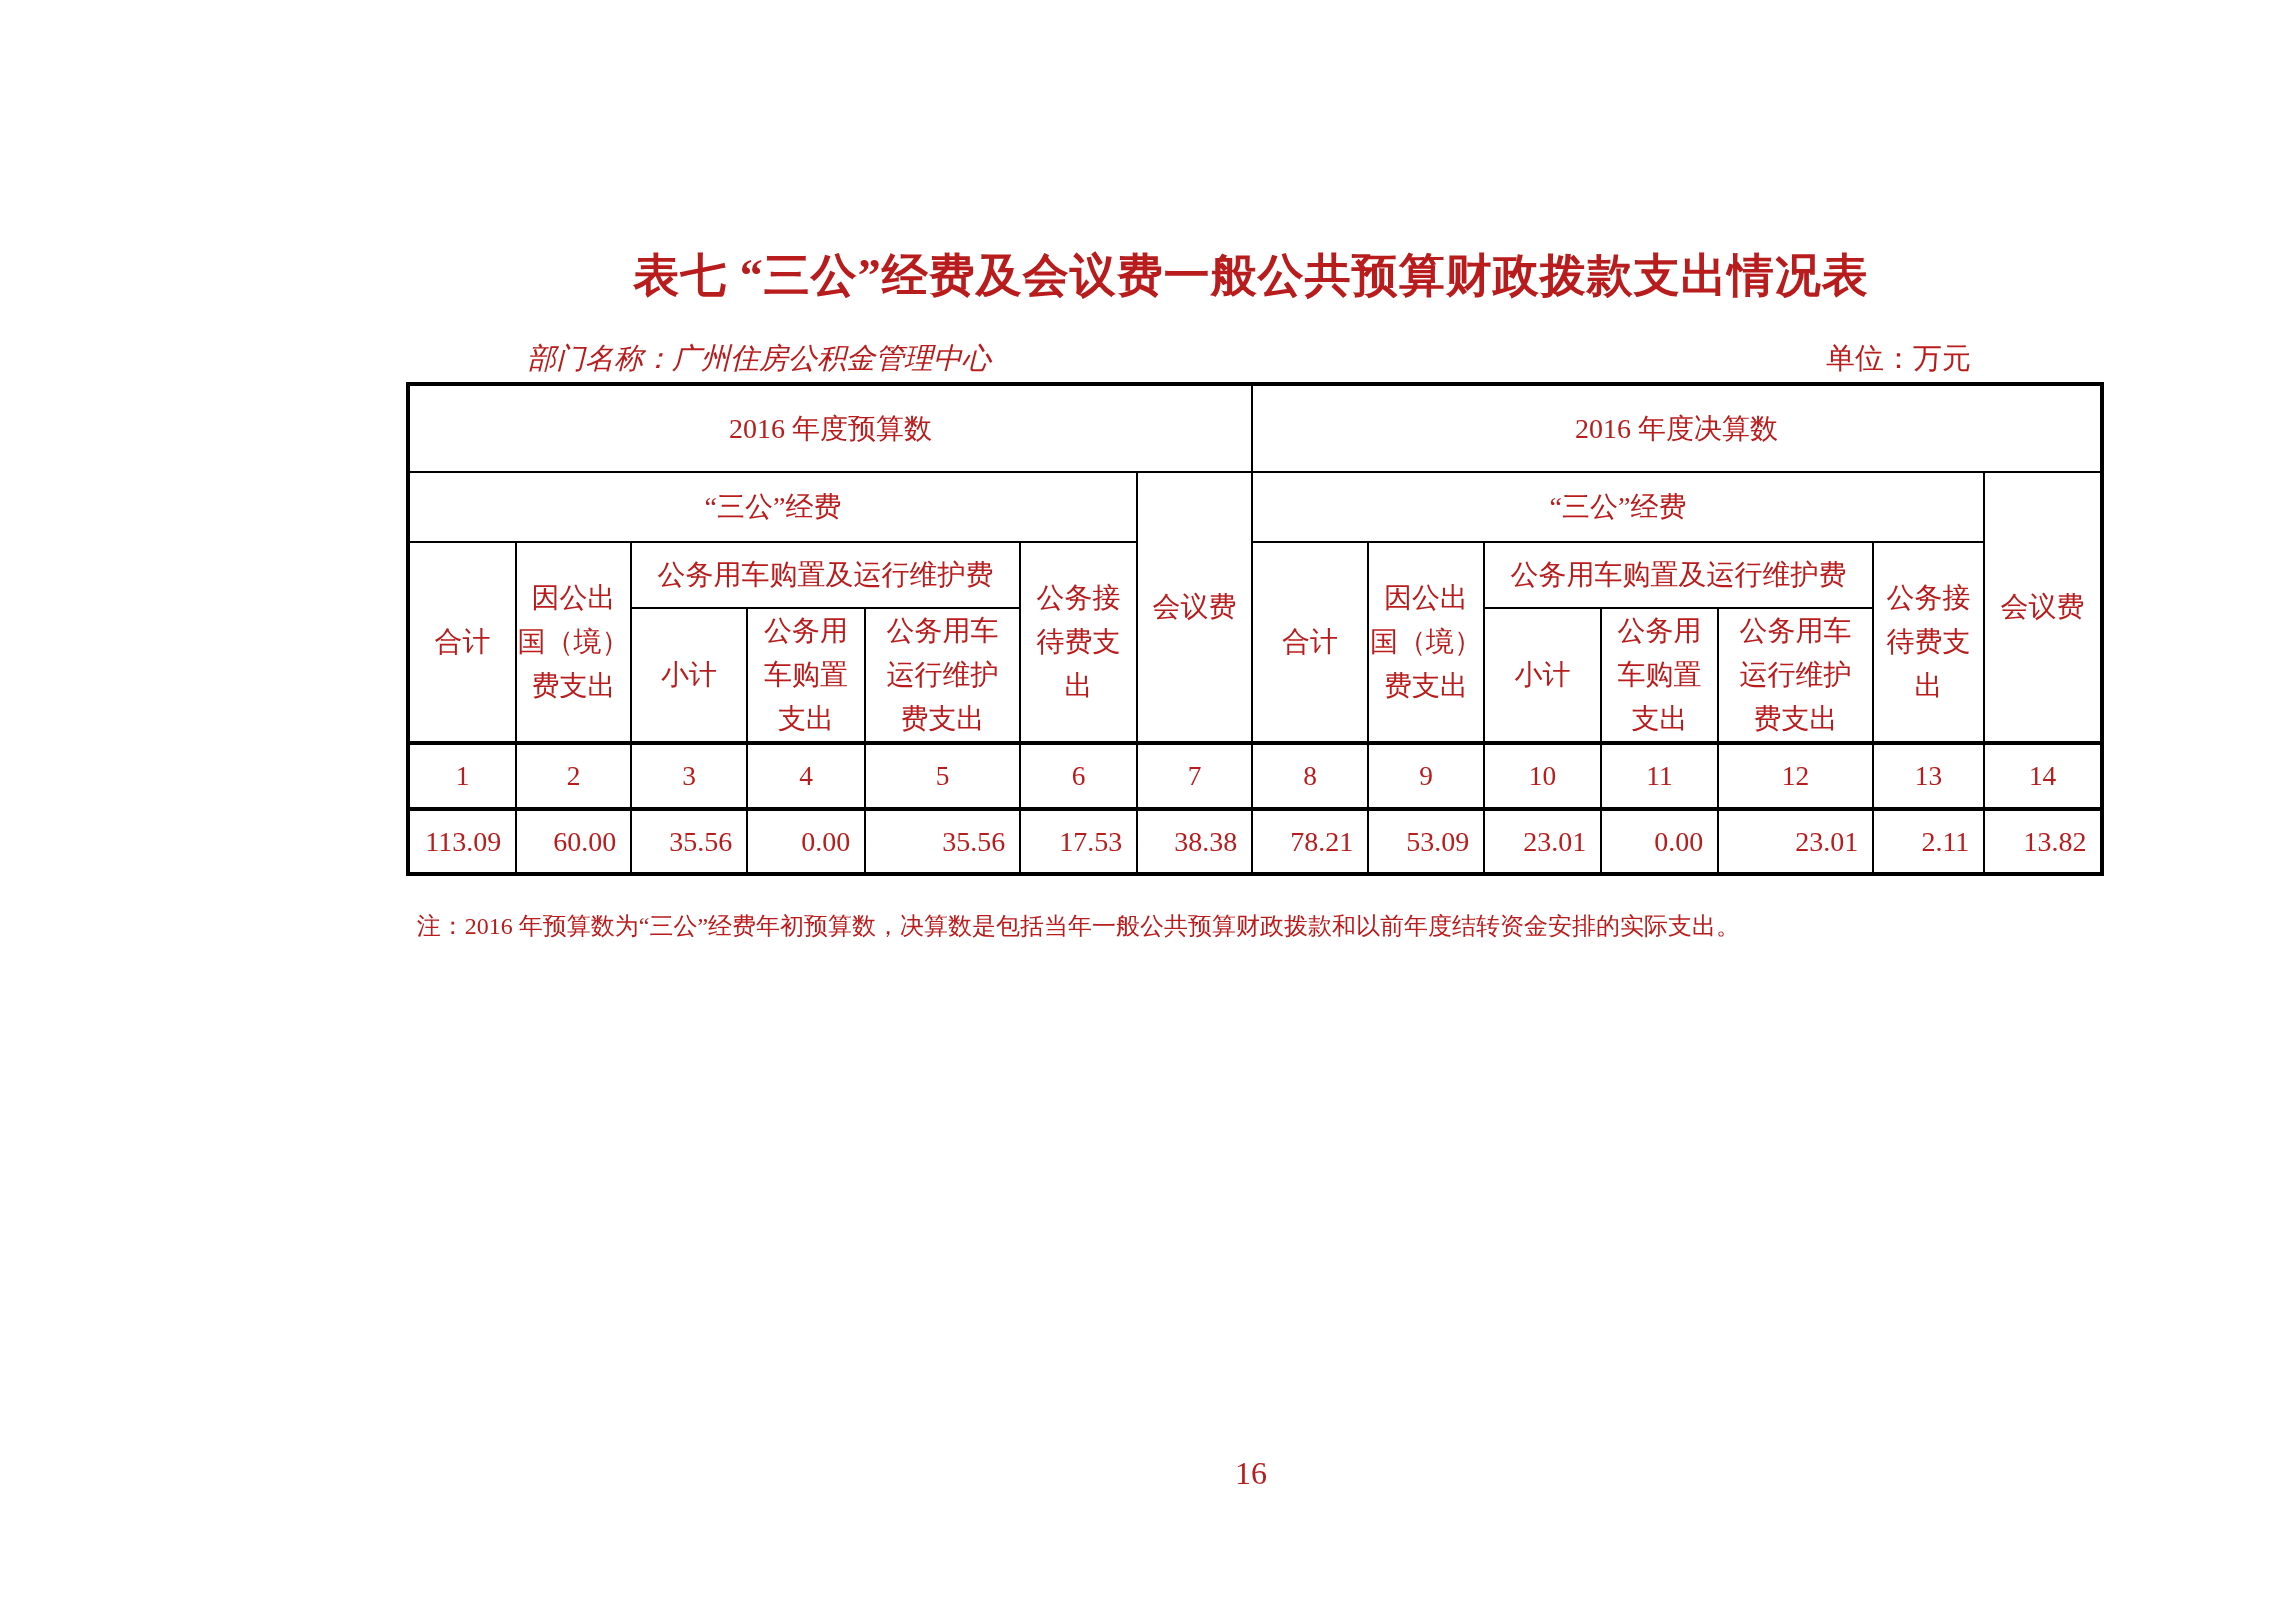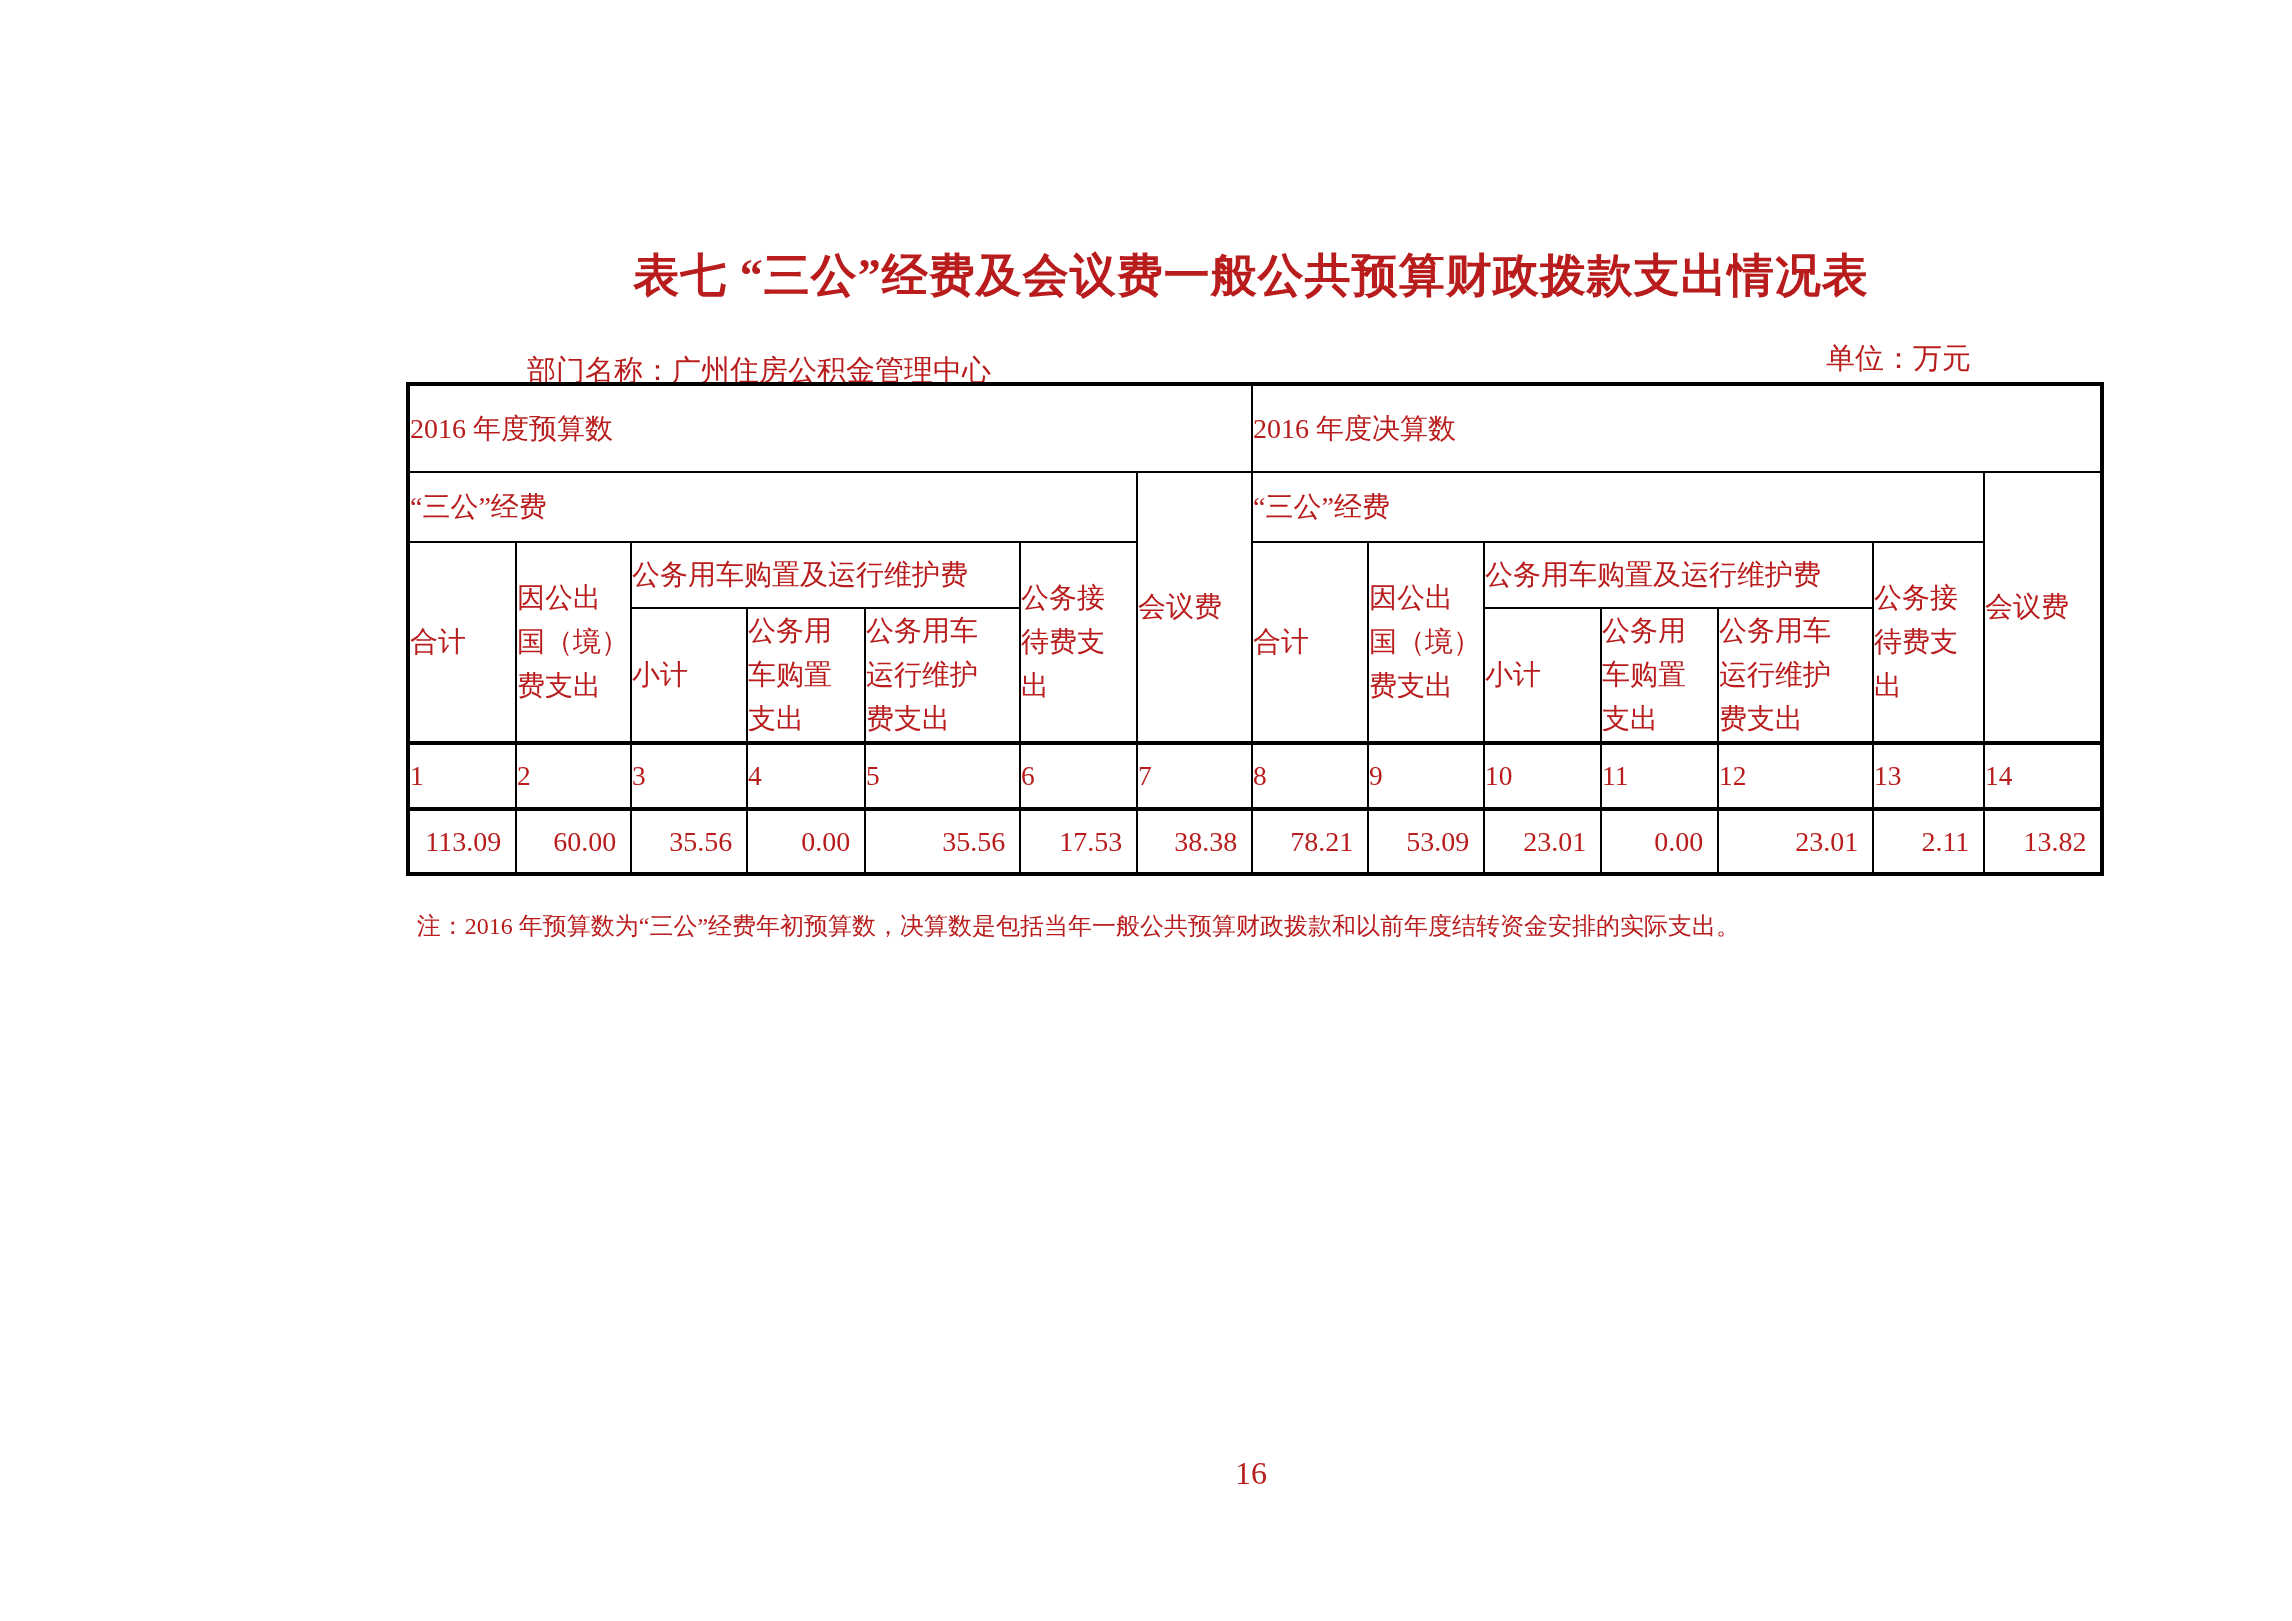--- a/index.html
+++ b/index.html
@@ -14,33 +14,34 @@
   }
   .content { position:absolute; left:406px; top:0; width:1690px; height:1621px; }
   .doc-title {
     position:absolute; left:0; top:245px; width:1690px;
     text-align:center;
     font-size:46px; font-weight:bold;
     letter-spacing:1px;
     white-space:pre;
   }
   .meta-line { position:absolute; left:0; top:339px; width:1690px; height:39px; font-size:29px; }
-  .dept-label { position:absolute; left:121px; top:12px; white-space:pre; }
+  .dept-label { position:absolute; left:121px; top:0; white-space:pre;font-style:italic; }
   .unit-label { position:absolute; left:1420px; top:0; white-space:pre; }
 
   table.expense {
     position:absolute; left:0; top:382px;
     width:1690px;
     border-collapse:collapse;
     table-layout:fixed;
     border:4.9px solid #000;
     font-size:28px;
   }
   table.expense td {
     border:2.9px solid #000;
+    text-align:center;
     vertical-align:middle;
     white-space:pre;
     line-height:44px;
     overflow:hidden;
   }
   tr.rA { height:88px; }
   tr.rB { height:70px; }
   tr.rC { height:66px; }
   tr.rD { height:132px; }
   tr.rE { height:66px; }

